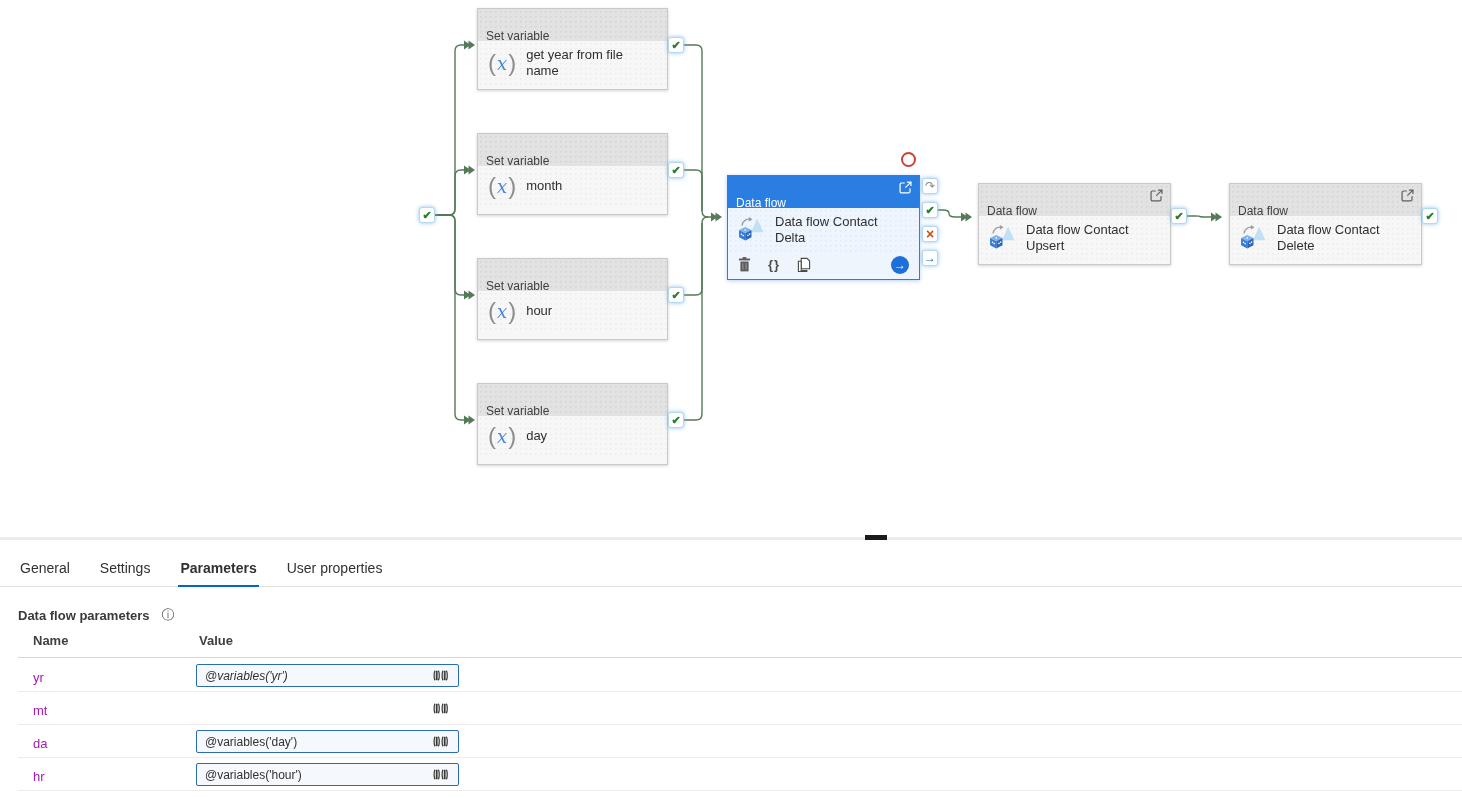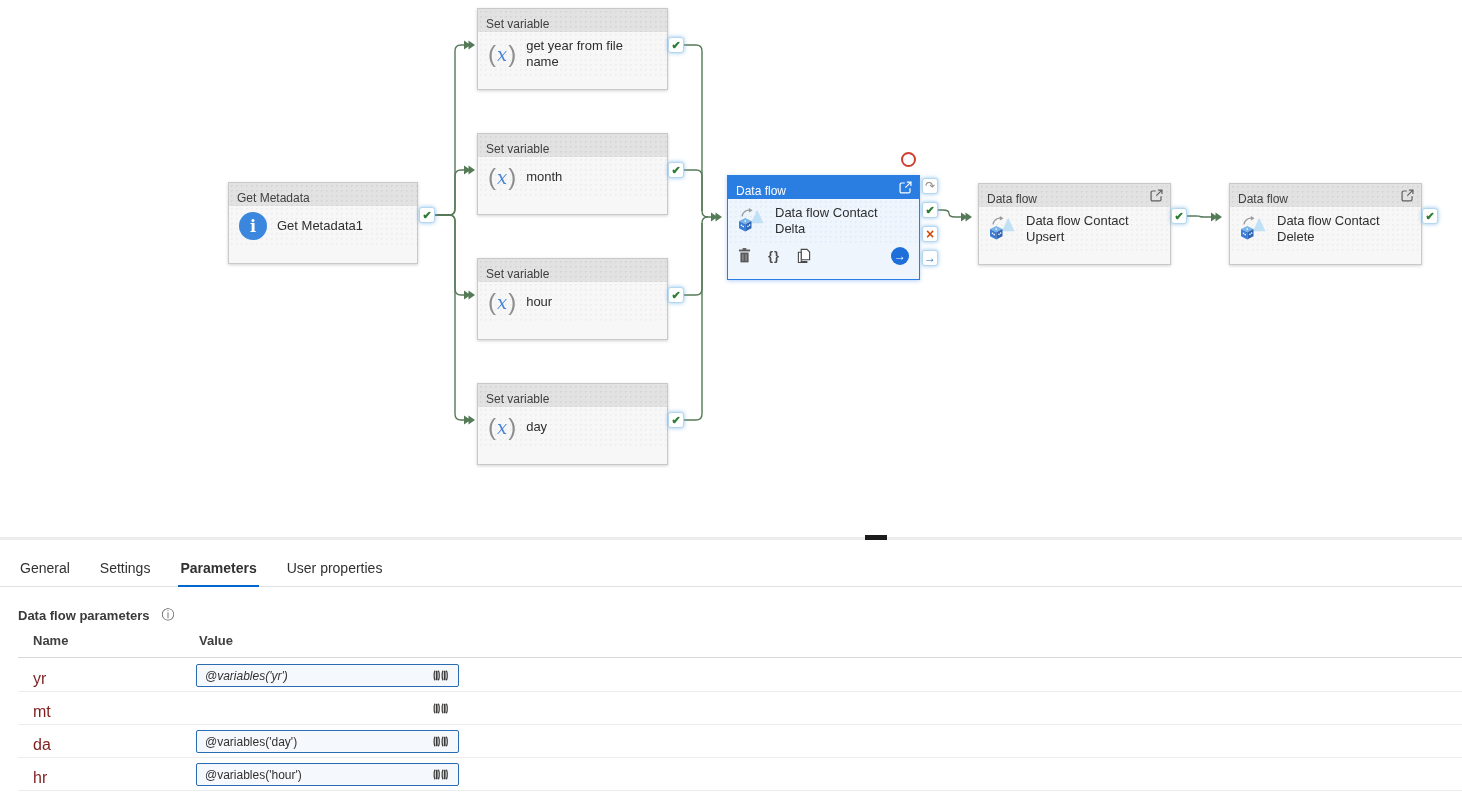--- a/index.html
+++ b/index.html
@@ -4,21 +4,21 @@
 <style>
   * { margin:0; padding:0; box-sizing:border-box; }
   html,body { background:#fff; }
   body { font-family:"Liberation Sans", sans-serif; width:1462px; height:798px; position:relative; overflow:hidden; color:#323130; }
 
   
   .canvas { position:absolute; left:0; top:0; width:1462px; height:537px; background:#fff; }
   .wires { position:absolute; left:0; top:0; pointer-events:none; }
 
   .node { position:absolute; border:1px solid #c9c9c9; background:#f7f7f7; box-shadow:0 1px 3px rgba(0,0,0,.18); }
-  .node-header { height:23px; line-height:23px; background:#e2e2e2; color:#3f3f3f; font-size:12px; padding:4px 8px; position:relative;
+  .node-header { height:23px; line-height:23px; background:#e2e2e2; color:#3f3f3f; font-size:12px; padding:16px 8px; position:relative;
                  background-image:radial-gradient(circle, rgba(0,0,0,.055) 1px, transparent 1px); background-size:5px 5px; }
   .node-body { display:flex; align-items:center; gap:10px; padding:6px 10px; font-size:13px; color:#2f2f2f;
                background-image:radial-gradient(circle, rgba(0,0,0,.035) 1px, transparent 1px); background-size:5px 5px; }
   .node-label { line-height:1.25; }
 
   .node.selected { border:1px solid #2a7de1; background:#eef5fd; box-shadow:0 1px 4px rgba(42,125,225,.35); }
   .node.selected .node-header { background:#2a7de1; color:#fff; background-image:none; }
   .node.selected .node-body { background-image:radial-gradient(circle, rgba(42,125,225,.07) 1px, transparent 1px); }
 
   .ext-link { position:absolute; right:6px; top:4px; width:15px; height:15px; color:#5f5f5f; cursor:pointer; }
@@ -59,21 +59,21 @@
   .tab { font-size:14px; color:#323130; padding:6px 2px 9px; cursor:pointer; border-bottom:2px solid transparent; margin-bottom:-1px; }
   .tab.active { font-weight:bold; border-bottom-color:#0066cc; }
 
   .section-title { position:absolute; left:18px; top:66px; font-size:13px; font-weight:bold; color:#3b3a39; display:flex; align-items:center; gap:12px; }
   .info-circ { font-weight:normal; font-size:13px; color:#605e5c; }
 
   .tbl-head { position:absolute; top:93px; font-size:13px; font-weight:bold; color:#404040; }
   .tbl-line { position:absolute; left:18px; width:1444px; height:1px; background:#ececec; }
   .tbl-line.head { background:#d8d8d8; }
 
-  .row-name { position:absolute; left:33px; font-size:16px; color:#7f1d1d; }
+  .row-name { position:absolute; left:33px; font-size:13px; color:#a21caf; }
   .val-input { position:absolute; left:196px; width:263px; height:23px; border:1px solid #2b6cb0; border-radius:2px;
                background:#f5f9fd; font-family:"Liberation Sans", sans-serif; font-size:12px; color:#323130;
                padding:0 28px 0 8px; }
   .dyn-ic { position:absolute; left:432px; width:18px; height:12px; }
   .dyn-ic svg { display:block; }
 </style>
 </head>
 <body>
 
 <div class="canvas">
@@ -96,27 +96,20 @@
     </g>
     <use href="#ah" transform="translate(464,40.5)"></use>
     <use href="#ah" transform="translate(464,165.5)"></use>
     <use href="#ah" transform="translate(464,290.5)"></use>
     <use href="#ah" transform="translate(464,415.5)"></use>
     <use href="#ah" transform="translate(711,212.5)"></use>
     <use href="#ah" transform="translate(961,212.5)"></use>
     <use href="#ah" transform="translate(1211,212.5)"></use>
   </svg>
 
-  <div class="node" style="left:228px;top:182px;width:190px;height:82px">
-    <div class="node-header"><span>Get Metadata</span></div>
-    <div class="node-body">
-      <span class="icon-info">i</span>
-      <span class="node-label">Get Metadata1</span>
-    </div>
-  </div>
 
   <div class="node" style="left:477px;top:8px;width:191px;height:82px">
     <div class="node-header"><span>Set variable</span></div>
     <div class="node-body">
       <span class="icon-varx">
           <span>(</span>
           <span class="vx">x</span>
           <span>)</span>
         </span>
       <span class="node-label">get year from file name</span>

